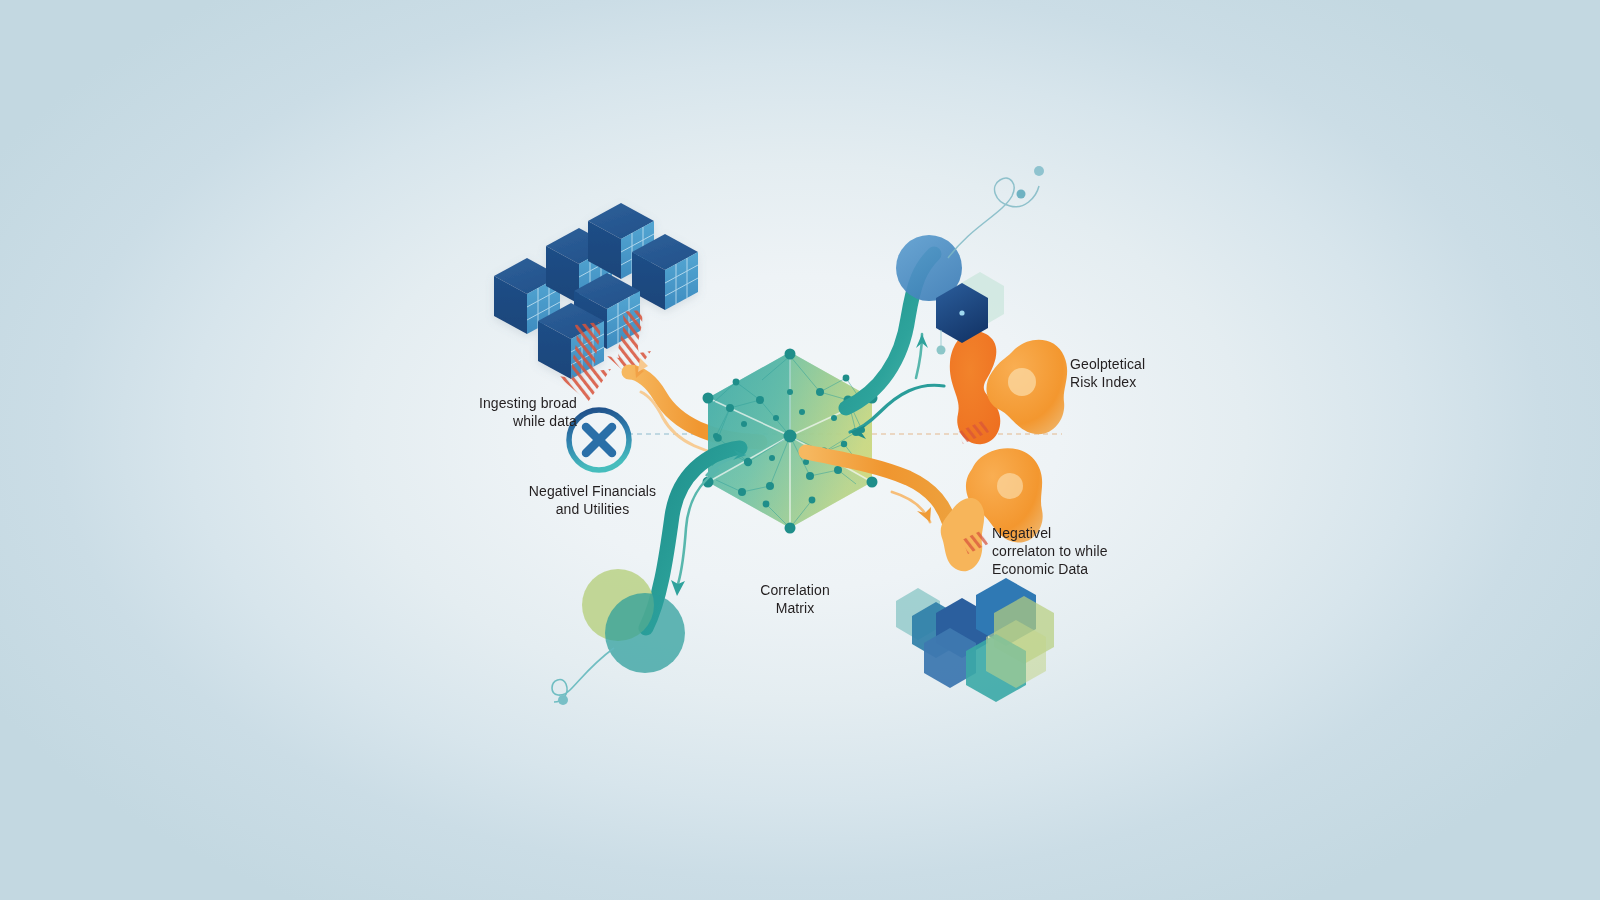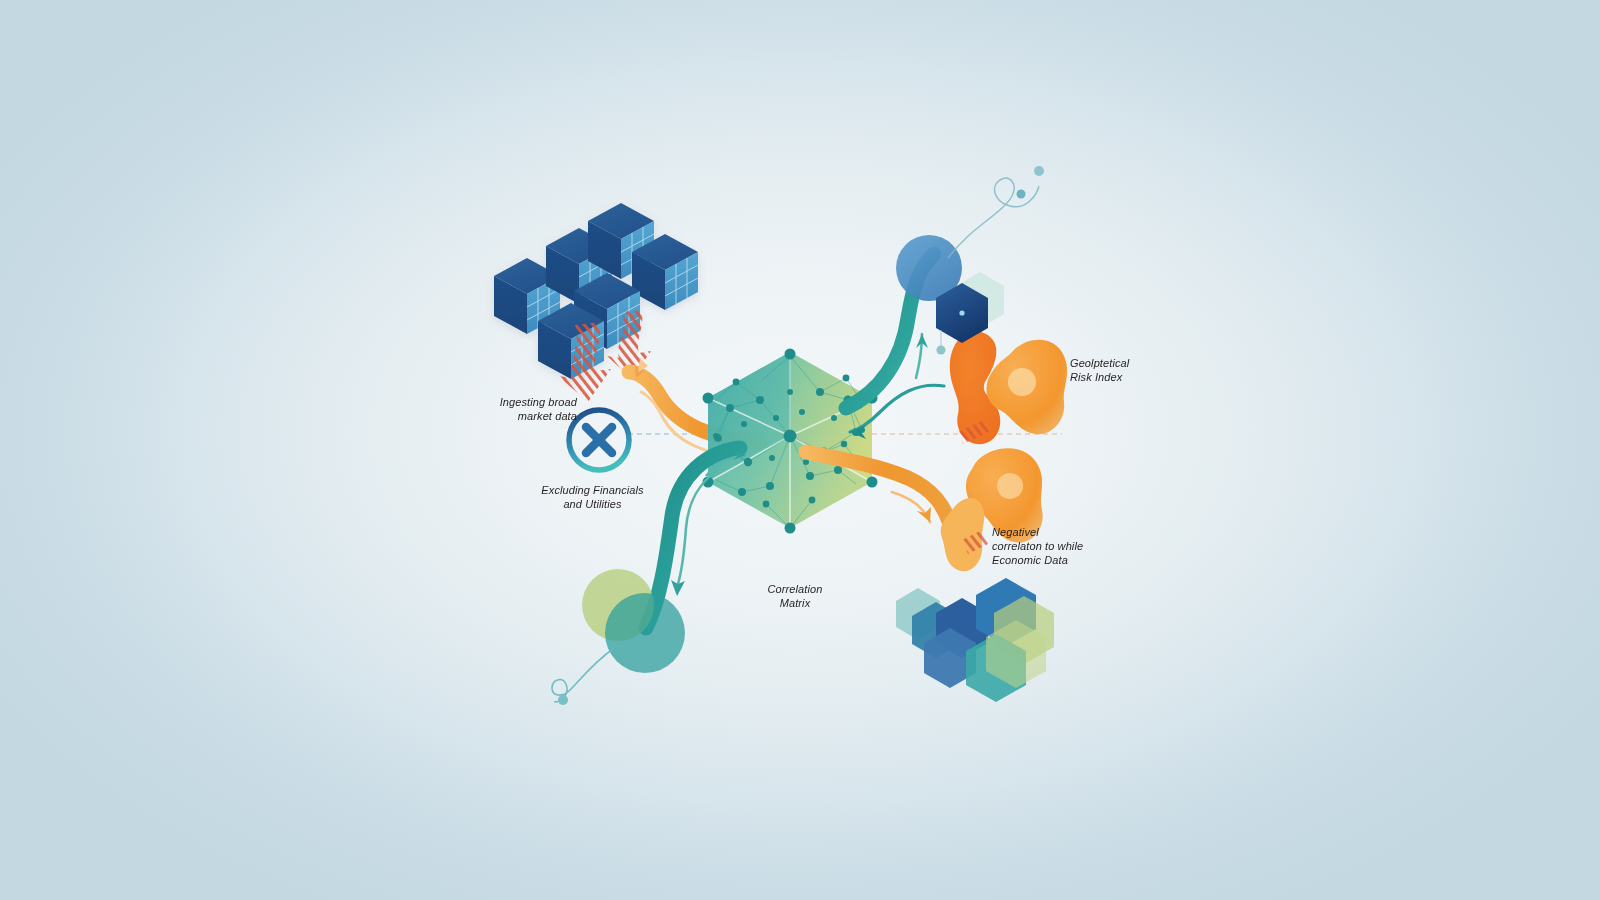--- a/index.html
+++ b/index.html
@@ -19,25 +19,24 @@
         #eef3f6 28%,
         #e4edf1 48%,
         #d7e5ec 66%,
         #cbdde6 80%,
         #c3d8e1 100%);
   }
   #art { position: absolute; inset: 0; }
   .lbl {
     position: absolute;
     color: #231f20;
-    font-size: 11px;
+    font-size: 14px;
     line-height: 1.28;
     white-space: pre-line;
     letter-spacing: .1px;
-    font-style: italic;
   }
   .lbl-r { text-align: right; }
   .lbl-c { text-align: center; }
   .lbl-l { text-align: left; }
 </style>
 </head>
 <body>
 
 <div id="stage">
 
@@ -363,23 +362,23 @@
       <polygon points="950,628 976,643 976,673 950,688 924,673 924,643" fill="#3e78b0" opacity="0.95"></polygon>
       <polygon points="1006,578 1036,595 1036,629 1006,646 976,629 976,595" fill="#2f79b4"></polygon>
       <polygon points="1024,596 1054,613 1054,647 1024,664 994,647 994,613" fill="#b6cf7e" opacity="0.7"></polygon>
       <polygon points="996,634 1026,651 1026,685 996,702 966,685 966,651" fill="#3aa8a6" opacity="0.9"></polygon>
       <polygon points="1016,620 1046,637 1046,671 1016,688 986,671 986,637" fill="#c3d68a" opacity="0.55"></polygon>
     </g>
 
   </svg>
 
   <div class="lbl lbl-r" style="left:452px; top:395px; width:125px;">Ingesting broad
-market data</div>
-
-  <div class="lbl lbl-c" style="left:500px; top:483px; width:185px;">Excluding Financials
+while data</div>
+
+  <div class="lbl lbl-c" style="left:500px; top:483px; width:185px;">Negativel Financials
 and Utilities</div>
 
   <div class="lbl lbl-c" style="left:735px; top:582px; width:120px;">Correlation
 Matrix</div>
 
   <div class="lbl lbl-l" style="left:1070px; top:356px; width:160px;">Geolptetical
 Risk Index</div>
 
   <div class="lbl lbl-l" style="left:992px; top:500px; width:175px;margin-top:25px;">Negativel
 correlaton to while

